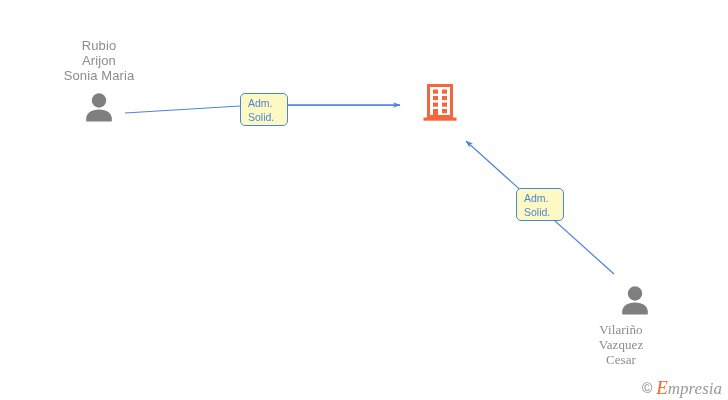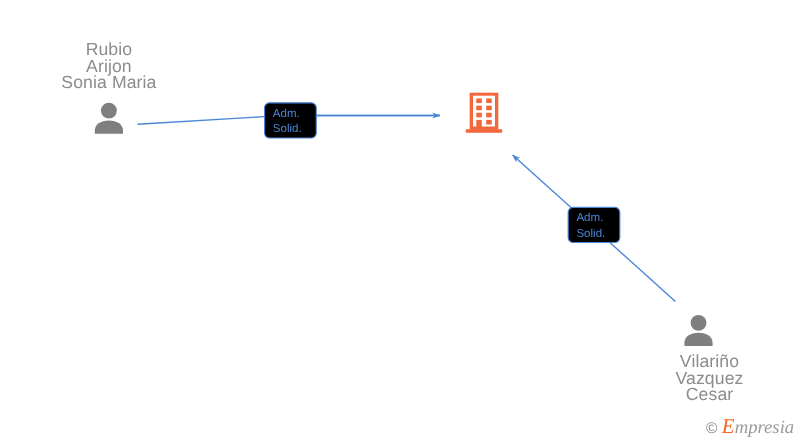--- a/index.html
+++ b/index.html
@@ -23,21 +23,21 @@
     top: 0;
     width: 728px;
     height: 400px;
   }
 
   
   .node-label {
     position: absolute;
     text-align: center;
     color: #8c8c8c;
-    font-size: 16px;
+    font-size: 13px;
     line-height: 15px;
     white-space: pre-line;
     letter-spacing: 0.1px;
   }
   .node-label.company {
     color: #7d7d7d;
     font-weight: bold;
     font-size: 12.5px;
     line-height: 15px;
   }
@@ -55,21 +55,21 @@
     width: 36px;
     height: 38px;
   }
 
   
   .edge-label {
     position: absolute;
     box-sizing: border-box;
     border: 1.3px solid #4a86d8;
     border-radius: 5px;
-    background: #000000;
+    background: #fef9c3;
     color: #4a86d8;
     font-size: 10.5px;
     line-height: 14px;
     padding: 2px 0 2px 7px;
     width: 48px;
     height: 33px;
   }
   .edge-label span {
     display: block;
   }
@@ -144,21 +144,21 @@
     <rect x="20" y="25" width="5" height="4.2" fill="#f2683c"></rect>
 
     <rect x="1.5" y="33.5" width="33" height="3.2" fill="#f2683c"></rect>
   </svg>
 
   <svg class="person-icon" style="left:618px; top:283px;" viewBox="0 0 34 34">
     <circle cx="17" cy="10.5" r="7.2" fill="#7f7f7f"></circle>
     <path d="M17,19.5 C9.2,19.5 4.2,23.4 4.2,28.6 L4.2,31.5 L29.8,31.5 L29.8,28.6 C29.8,23.4 24.8,19.5 17,19.5 Z" fill="#7f7f7f"></path>
   </svg>
 
-  <div class="node-label" style="left:580px; top:322px; width:130px;">Vilariño
+  <div class="node-label" style="left:556px; top:322px; width:130px;font-family:Liberation Serif, serif;">Vilariño
 Vazquez
 Cesar</div>
 
   <div class="edge-label" style="left:240px; top:93px;">
     <span>Adm.</span>
     <span>Solid.</span>
   </div>
 
   <div class="edge-label" style="left:516px; top:188px;">
     <span>Adm.</span>

